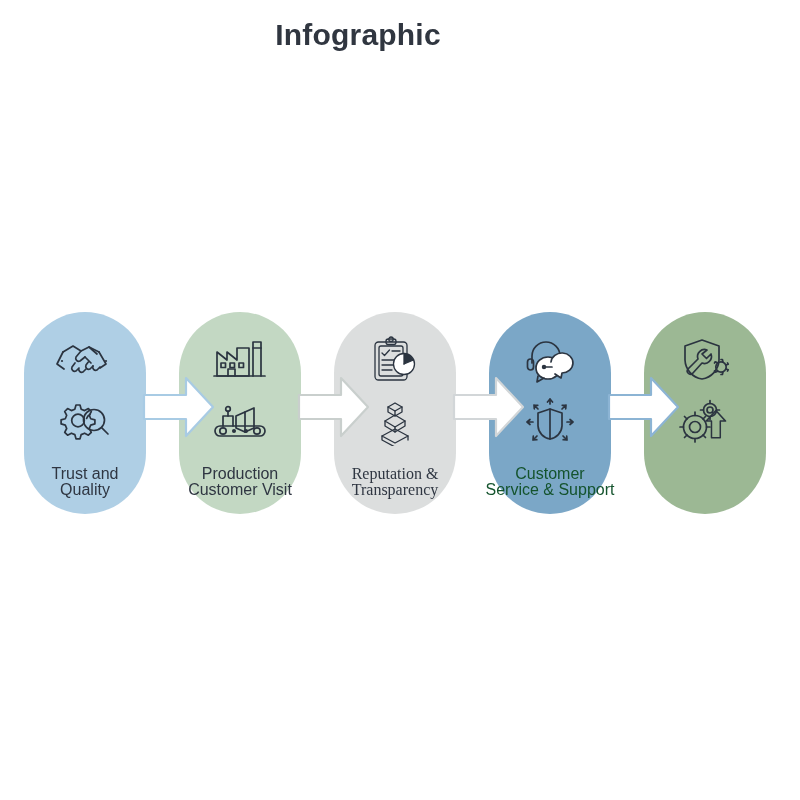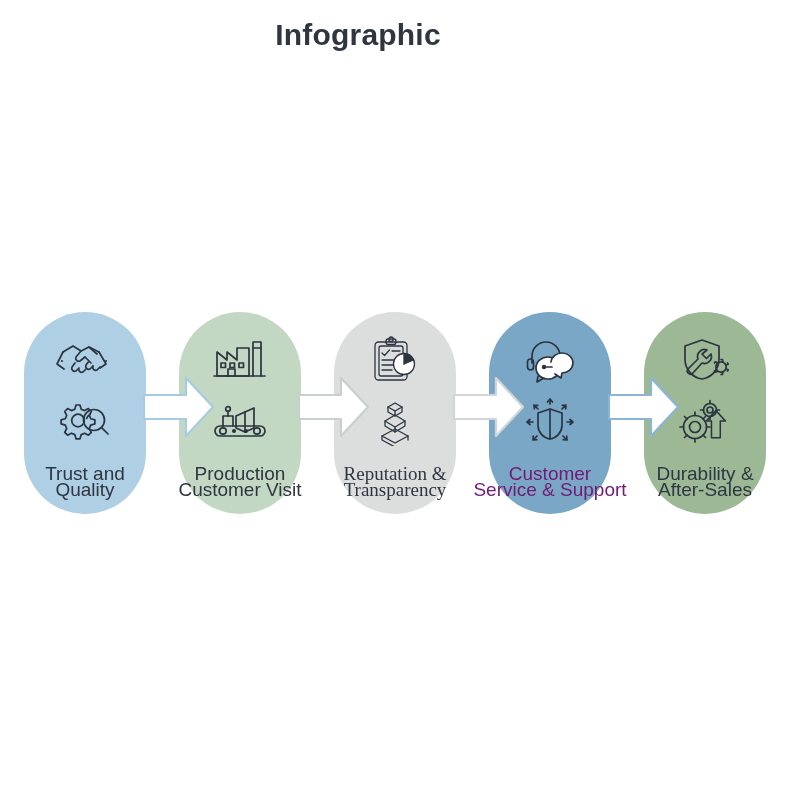--- a/index.html
+++ b/index.html
@@ -92,21 +92,21 @@
     stroke-linecap: round;
     stroke-linejoin: round;
   }
 
   .card-label {
     position: absolute;
     top: 154px;
     left: -22px;
     width: 166px;
     text-align: center;
-    font-size: 19px;
+    font-size: 16px;
     line-height: 16px;
     font-weight: 400;
     color: #2f3642;
     white-space: pre-line;
     z-index: 4;
   }
 
   
   .flow-arrow {
     position: absolute;
@@ -293,21 +293,21 @@
               <path d="M46,24 L52,24 M52,24 l-3,-2.5 M52,24 l-3,2.5"></path>
               <path d="M12,24 L6,24 M6,24 l3,-2.5 M6,24 l3,2.5"></path>
               <path d="M41,11 L45,7 M45,7 l-3.8,0.3 M45,7 l-0.3,3.8"></path>
               <path d="M17,11 L13,7 M13,7 l3.8,0.3 M13,7 l0.3,3.8"></path>
               <path d="M42,38 L46,42 M46,42 l-3.8,-0.3 M46,42 l-0.3,-3.8"></path>
               <path d="M16,38 L12,42 M12,42 l3.8,-0.3 M12,42 l0.3,-3.8"></path>
             </g>
           </svg>
         </div>
       </div>
-      <div class="card-label" style="color: #701a75;">Customer
+      <div class="card-label" style="color: #14532d;">Customer
 Service &amp; Support</div>
     </div>
 
     <div class="step-card" id="step-card-5" style="left: 644px; background: rgb(156, 184, 148);">
       <div class="card-icons">
         <div class="icon-slot">
           <svg viewBox="0 0 58 48">
             <g class="ico" stroke="#2b3440">
               <path d="M26,4 L43,10 L43,24 a20,20 0 0 1 -17,19 a20,20 0 0 1 -17,-19 L9,10 Z"></path>
               <path d="M31,14 a7,7 0 0 0 -9,9 L12,33 a3.2,3.2 0 0 0 4.5,4.5 L26,27 a7,7 0 0 0 9,-9 L30.5,22.5 L26,18 Z"></path>
@@ -326,18 +326,16 @@
               <path d="M19,17.5 l0,-3.5 M19,40.5 l0,3.5 M7.5,29 l-3.5,0 M30.5,29 l3.5,0"></path>
               <path d="M11,21 l-2.5,-2.5 M27,21 l2.5,-2.5 M11,37 l-2.5,2.5 M27,37 l2.5,2.5"></path>
               <circle cx="34" cy="12" r="6.5"></circle>
               <circle cx="34" cy="12" r="3"></circle>
               <path d="M34,5.5 l0,-3 M34,18.5 l0,3 M27.5,12 l-3,0 M40.5,12 l3,0"></path>
               <path d="M42,43 L42,24 L36,24 L47,12 L58,24 L52,24 L52,43 Z" transform="translate(-5,2) scale(0.88) translate(4,0)"></path>
             </g>
           </svg>
         </div>
       </div>
-      <div class="card-label" style="color: rgb(47, 54, 66);">Durability &amp;
-After-Sales</div>
     </div>
 
   </div>
 </div>
 
 </body></html>

